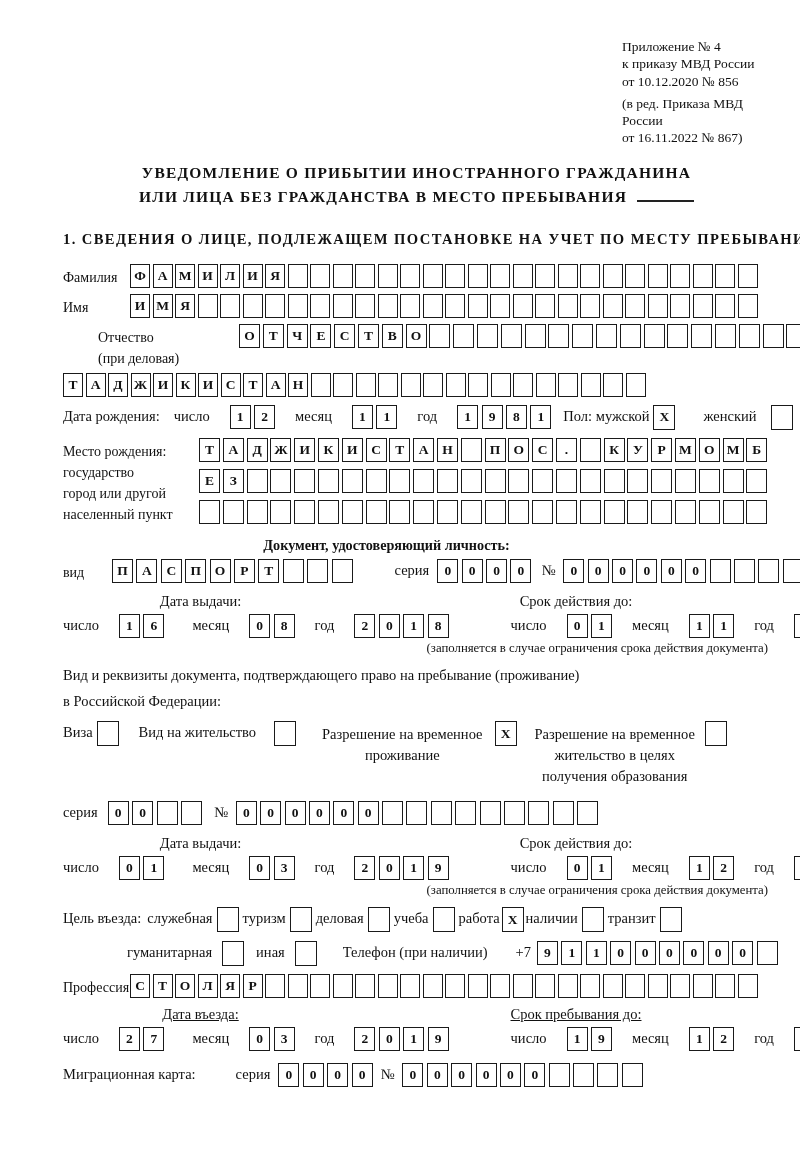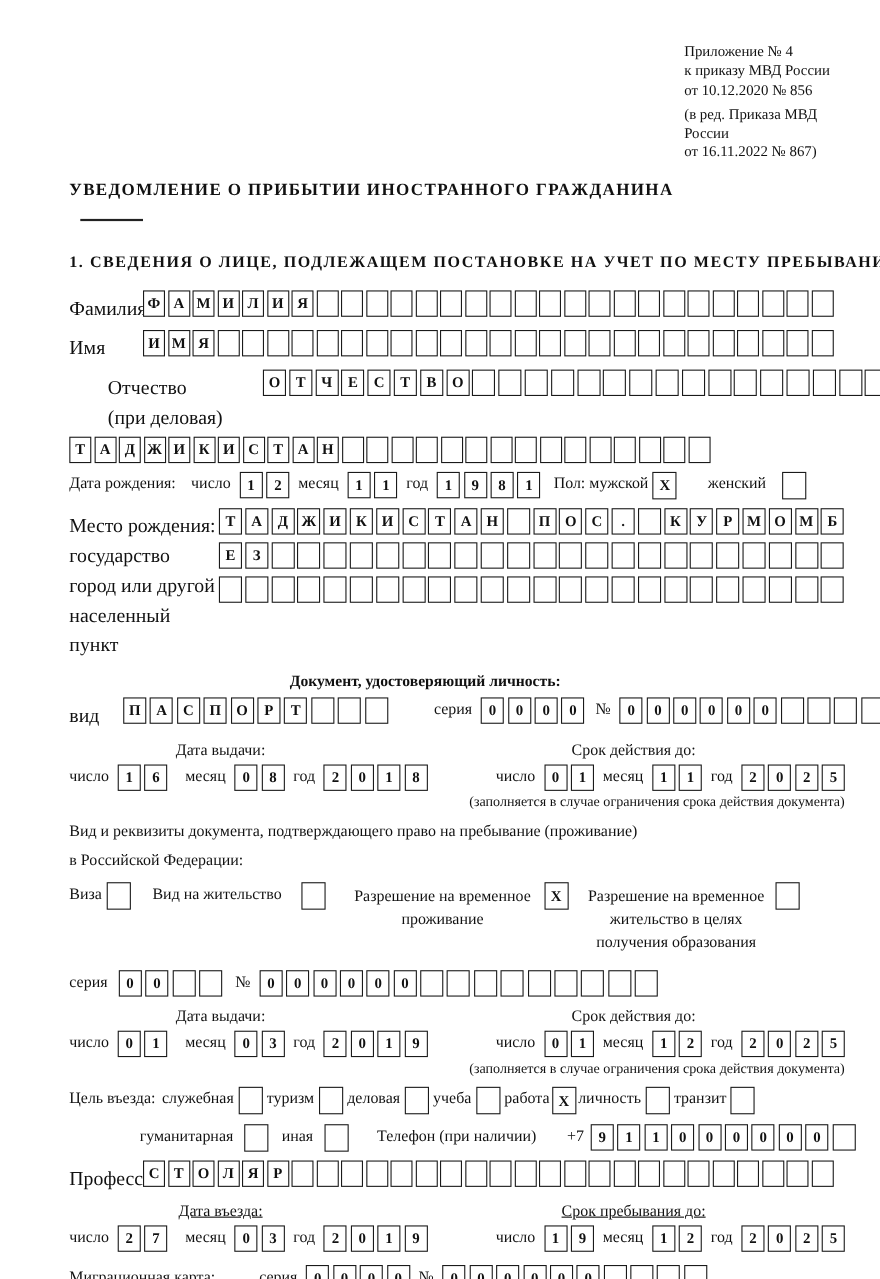--- a/index.html
+++ b/index.html
@@ -3,47 +3,47 @@
 <meta charset="utf-8">
 <style>
   html,body{margin:0;padding:0;background:#fff;}
   body{width:800px;height:1163px;font-family:"Liberation Serif","DejaVu Serif",serif;color:#111;}
   .page{box-sizing:border-box;width:800px;height:1163px;padding:38px 30px 14px 63px;position:relative;}
 
   
   .appendix{margin-left:559px;font-size:13.5px;line-height:1.28;}
   .appendix .gap{height:5px;}
   .forma{margin-top:26px;margin-right:6px;text-align:right;font-weight:bold;font-size:15px;letter-spacing:.5px;}
-  .title{margin-top:14px;font-weight:bold;font-size:15.5px;letter-spacing:1.2px;line-height:1.55;}
+  .title{margin-top:14px;text-align:center;font-weight:bold;font-size:15.5px;letter-spacing:1.2px;line-height:1.55;}
   .uline{display:inline-block;width:57px;border-bottom:2px solid #222;margin-left:10px;vertical-align:baseline;height:12px;}
   .sect{margin-top:22px;font-weight:bold;font-size:14.6px;letter-spacing:1.4px;white-space:nowrap;}
 
   
   .frow{display:flex;align-items:flex-start;margin-top:6px;}
-  .lbl{font-size:18px;line-height:1.5;flex:none;padding-top:3px;}
+  .lbl{font-size:14px;line-height:1.5;flex:none;padding-top:3px;}
   .lbl .l2{display:block;}
   .w-fam{width:67px;} .w-otch{width:141px;margin-left:35px;} .w-grazh{width:119px;}
   .w-mesto{width:136px;} .w-vid{width:49px;}
 
   
   .grid{display:flex;flex:none;gap:2.5px;}
   .cell{box-sizing:border-box;flex:none;width:20px;height:24px;border:1.6px solid #1a1a1a;
         display:flex;align-items:center;justify-content:center;
         font-size:13.5px;font-weight:bold;background:#fff;}
   .g24 .cell{width:21px;} .g24{gap:2.8px;}
   .gbig .cell{width:21px;} .gbig{gap:3.4px;}
   .cb{width:22px;height:25px;margin:0 4px;}
   .mark{font-weight:bold;}
 
   .midlbl{font-size:14.5px;padding-top:3px;flex:none;}
   .stack{display:flex;flex-direction:column;gap:7px;}
 
   
   .drow{display:flex;align-items:flex-start;margin-top:4px;}
-  .dgroup{display:flex;align-items:flex-start;gap:8px;}
+  .dgroup{display:flex;align-items:flex-start;gap:20px;}
   .dgroup .midlbl{padding-top:3px;}
   .hdr-row{display:flex;margin-top:10px;font-size:14.5px;}
   .hdr-left{width:275px;text-align:center;}
   .hdr-right{margin-left:88px;width:300px;text-align:center;}
   .note{font-size:12.8px;text-align:right;margin-top:3px;margin-right:2px;}
 
   .plain{font-size:14.5px;margin-top:9px;line-height:1.5;}
 
   
   .optrow{display:flex;align-items:flex-start;margin-top:8px;font-size:14.5px;}
@@ -64,21 +64,21 @@
     <div>к приказу МВД России</div>
     <div>от 10.12.2020 № 856</div>
     <div class="gap"></div>
     <div>(в ред. Приказа МВД России</div>
     <div>от 16.11.2022 № 867)</div>
   </div>
 
 
   <div class="title">
     <div>УВЕДОМЛЕНИЕ О ПРИБЫТИИ ИНОСТРАННОГО ГРАЖДАНИНА</div>
-    <div><span class="uline"></span></div>
+    <div><span>ИЛИ ЛИЦА БЕЗ ГРАЖДАНСТВА В МЕСТО ПРЕБЫВАНИЯ</span><span class="uline"></span></div>
   </div>
 
   <div class="sect">1. СВЕДЕНИЯ О ЛИЦЕ, ПОДЛЕЖАЩЕМ ПОСТАНОВКЕ НА УЧЕТ ПО МЕСТУ ПРЕБЫВАНИЯ</div>
 
   <div class="frow" style="margin-top:16px;">
     <div class="lbl w-fam">Фамилия</div>
     <div class="grid">
         <div class="cell">Ф</div>
         <div class="cell">А</div>
         <div class="cell">М</div>
@@ -508,21 +508,21 @@
     <span class="txt" style="margin-left:6px;">служебная</span>
     <div class="cell cb mark"></div>
     <span class="txt">туризм</span>
     <div class="cell cb mark"></div>
     <span class="txt">деловая</span>
     <div class="cell cb mark"></div>
     <span class="txt">учеба</span>
     <div class="cell cb mark"></div>
     <span class="txt">работа</span>
     <div class="cell cb mark" style="margin:0 2px;">X</div>
-    <span class="txt">личность</span>
+    <span class="txt">наличии</span>
     <div class="cell cb mark"></div>
     <span class="txt">транзит</span>
     <div class="cell cb mark"></div>
   </div>
 
   <div class="purprow" style="margin-top:9px;">
     <span class="txt" style="margin-left:64px;">гуманитарная</span>
     <div class="cell cb mark" style="margin-left:10px;"></div>
     <span class="txt" style="margin-left:8px;">иная</span>
     <div class="cell cb mark" style="margin-left:10px;"></div>

